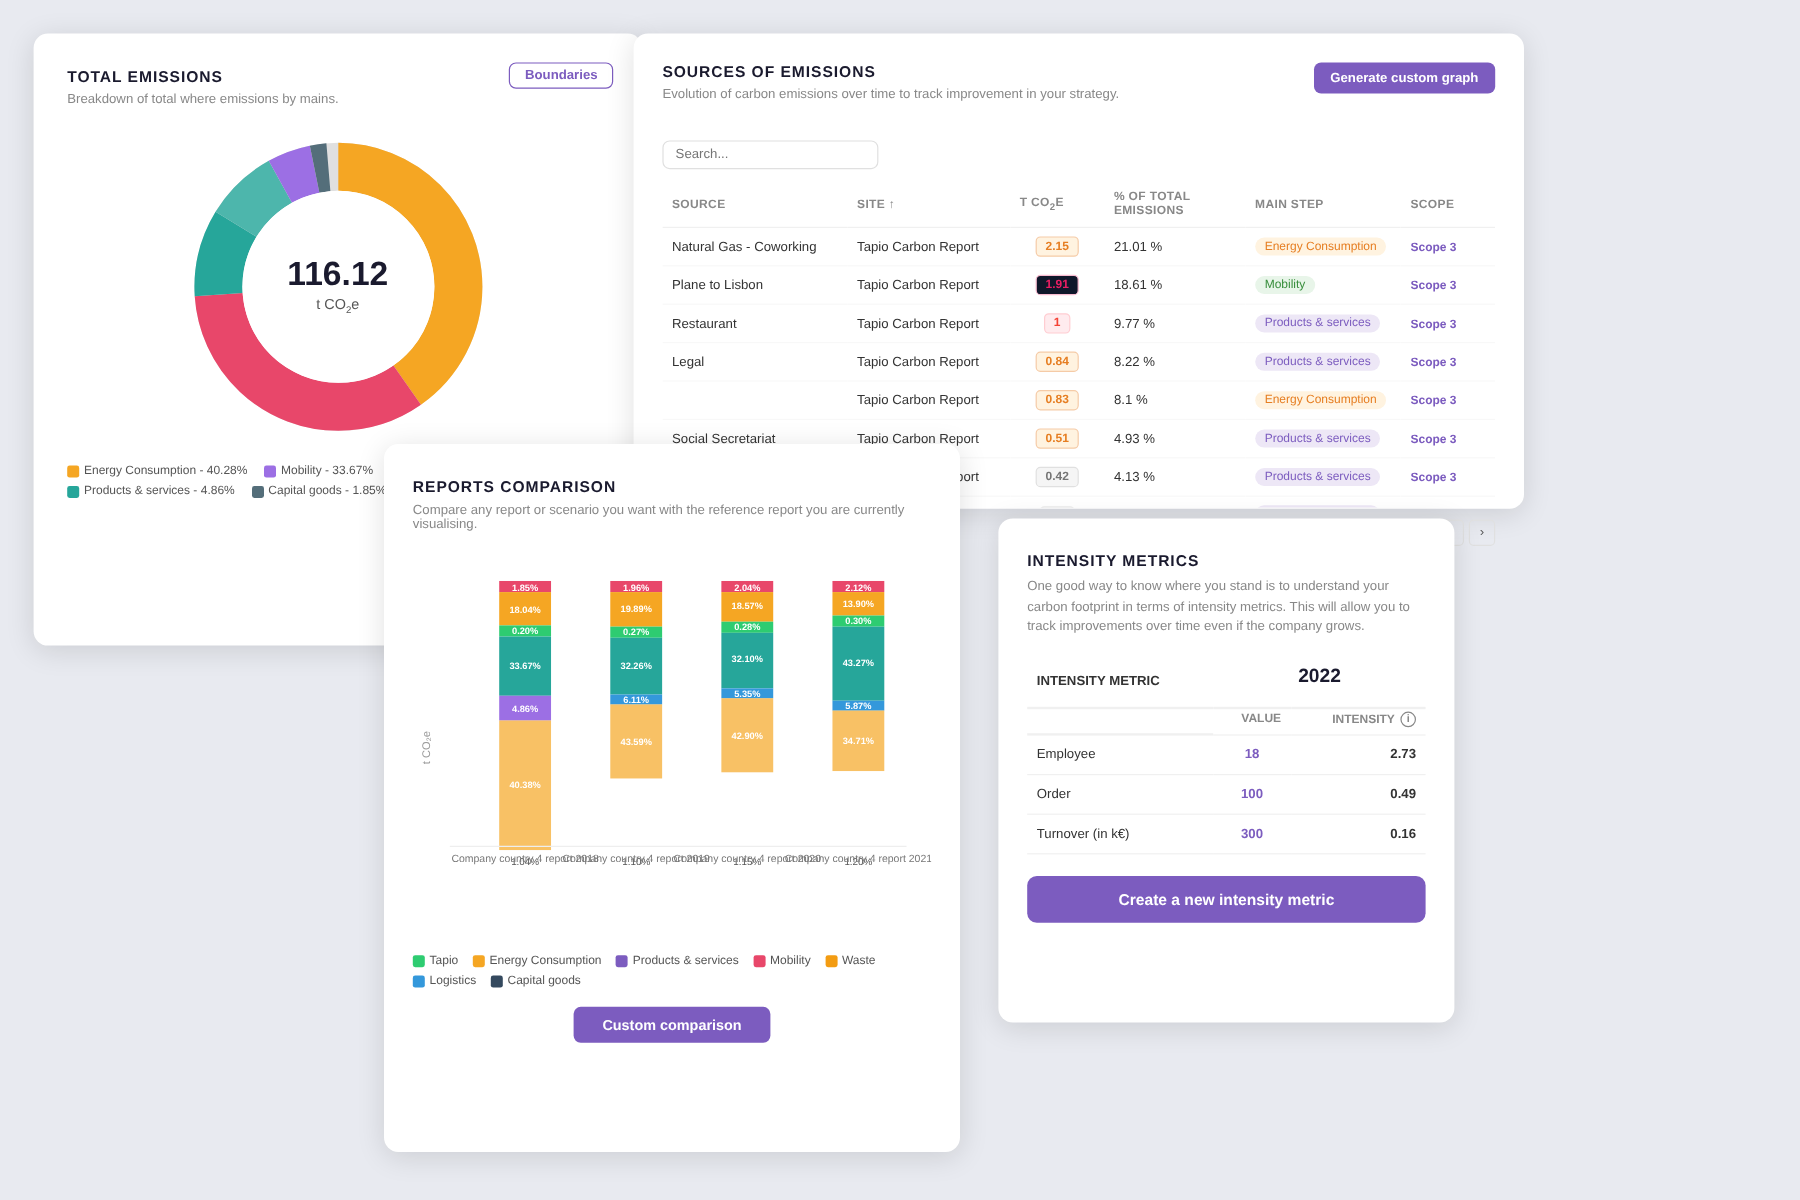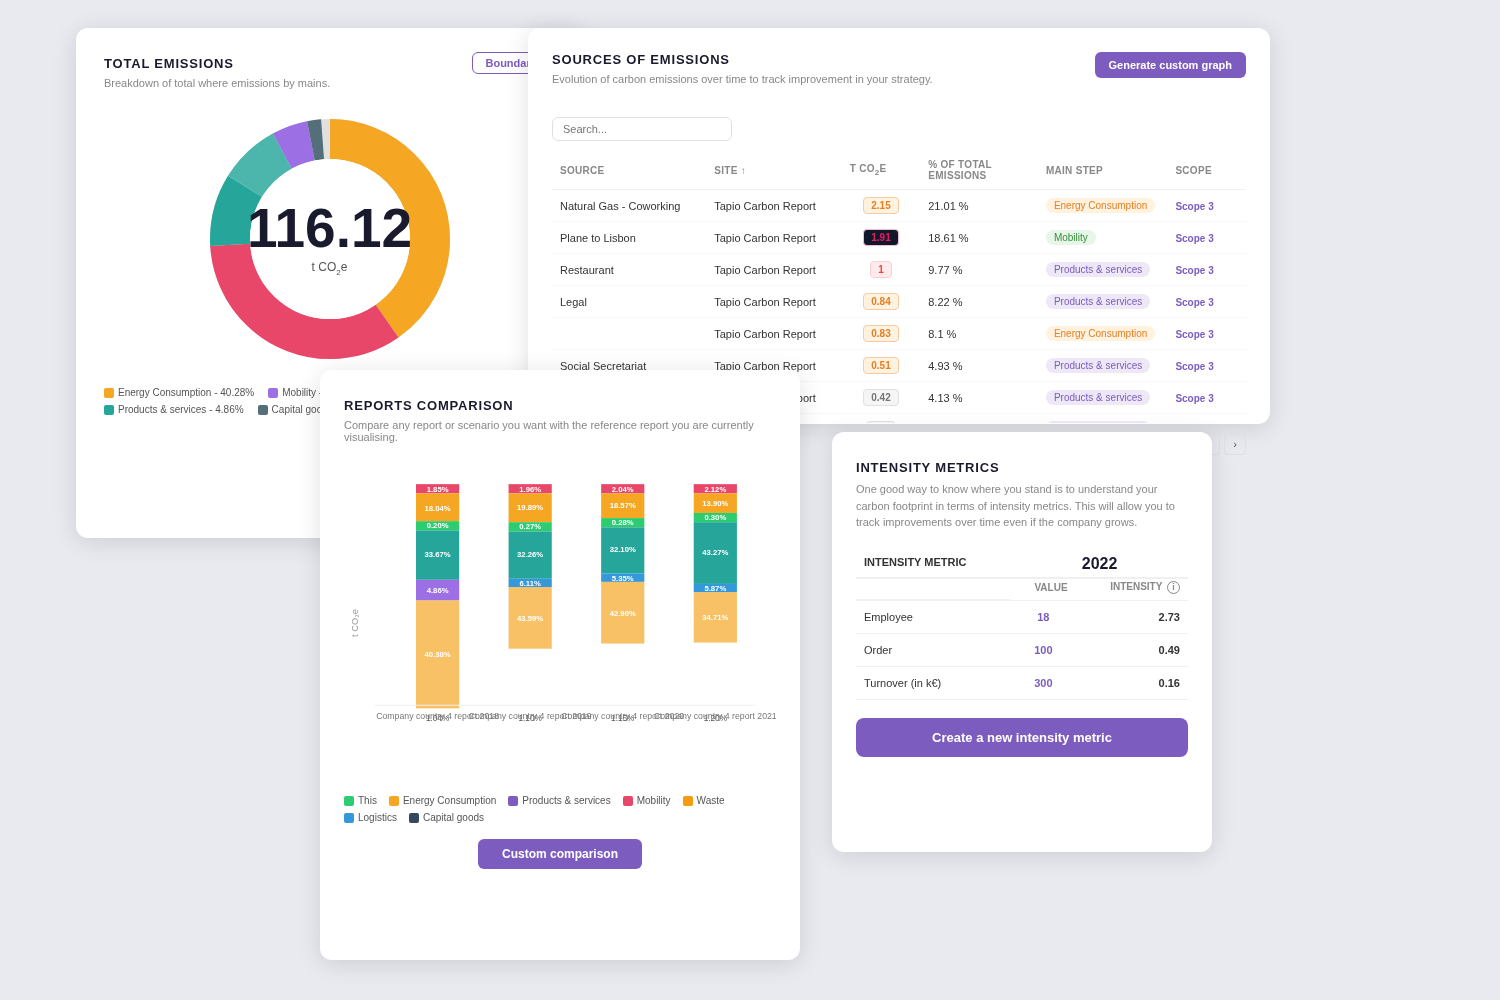--- a/index.html
+++ b/index.html
@@ -20,21 +20,20 @@
       position: absolute;
     }
 
     
     #total-emissions-card {
       left: 28px;
       top: 28px;
       width: 507px;
       height: 510px;
       padding: 28px;
-      margin-left: 48px;
     }
 
     .card-title {
       font-size: 13px;
       font-weight: 800;
       letter-spacing: 0.8px;
       color: #1a1a2e;
       text-transform: uppercase;
       margin-bottom: 6px;
     }
@@ -75,21 +74,21 @@
 
     .donut-center {
       position: absolute;
       top: 50%;
       left: 50%;
       transform: translate(-50%, -50%);
       text-align: center;
     }
 
     .donut-value {
-      font-size: 55px;
+      font-size: 28px;
       font-weight: 800;
       color: #1a1a2e;
       line-height: 1;
     }
 
     .donut-unit {
       font-size: 12px;
       color: #555;
       margin-top: 4px;
     }
@@ -337,21 +336,21 @@
       border-bottom: 2px solid #f0f0f0;
       text-align: left;
       margin-top: 30px;
     }
 
     .intensity-table th.year {
       color: #1a1a2e;
       font-size: 16px;
       font-weight: 800;
       text-align: center;
-      padding-bottom: 4px;
+      padding-bottom: 16px;
     }
 
     .intensity-table td {
       padding: 10px 8px;
       border-bottom: 1px solid #f0f0f0;
       color: #333;
     }
 
     .intensity-link {
       color: #7c5cbf;
@@ -654,21 +653,21 @@
       <text x="271" y="248" class="bar-group-label">Company country 4 report 2020</text>
       <text x="361" y="248" class="bar-group-label">Company country 4 report 2021</text>
 
       <line x1="30" y1="235" x2="400" y2="235" stroke="#eee" stroke-width="1"></line>
     </svg>
   </div>
 
   <div class="chart-legend">
     <div class="legend-item">
       <div class="legend-dot" style="background:#2ecc71"></div>
-      <span>This</span>
+      <span>Tapio</span>
     </div>
     <div class="legend-item">
       <div class="legend-dot" style="background:#f5a623"></div>
       <span>Energy Consumption</span>
     </div>
     <div class="legend-item">
       <div class="legend-dot" style="background:#7c5cbf"></div>
       <span>Products &amp; services</span>
     </div>
     <div class="legend-item">

